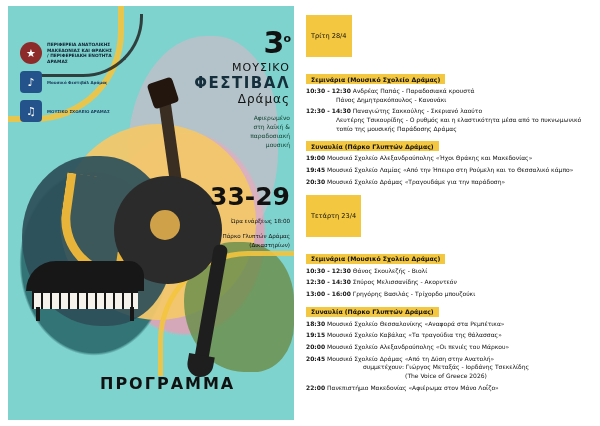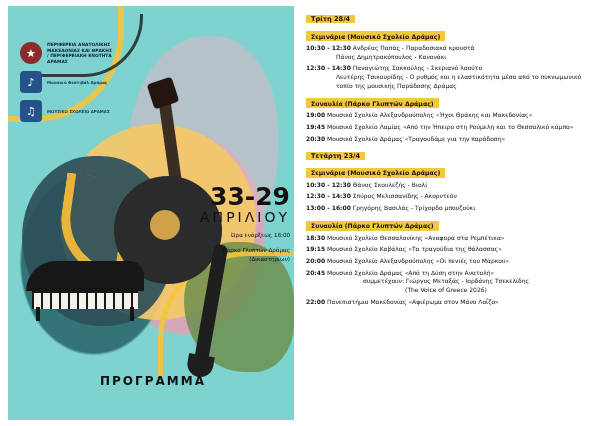--- a/index.html
+++ b/index.html
@@ -133,31 +133,31 @@
   .h-l2{font-size:15px;font-weight:bold;letter-spacing:1.5px;color:#15303c;}
   .h-l3{font-size:12px;letter-spacing:1px;}
   .h-ded{font-size:6px;line-height:1.5;margin-top:7px;color:#143;}
   .dates{
     position:absolute;left:140px;top:176px;width:142px;text-align:right;color:#111;
   }
   .d-big{font-size:25px;font-weight:bold;letter-spacing:0px;}
   .d-mon{font-size:14px;letter-spacing:3px;margin-top:-2px;}
   .d-sm{font-size:5.6px;margin-top:6px;line-height:1.6;}
   .programa{
-    position:absolute;left:92px;top:368px;font-size:12px;font-weight:bold;letter-spacing:2px;color:#111;
+    position:absolute;left:92px;top:368px;font-size:16px;font-weight:bold;letter-spacing:2px;color:#111;
   }
   
   .right{
     position:absolute;left:300px;top:6px;width:292px;height:414px;
     background:#fff;padding:4px 6px 0 6px;box-sizing:border-box;
     font-size:6px;color:#111;
   }
   .day{
-    display:inline-block;background:#f3c73f;color:#111;font-weight:bold;
-    font-size:6.6px;padding:0 5px;margin:5px 0 3px 0;
+    display:inline-block;background:#f3c73f;color:#111;font-weight:normal;
+    font-size:6.6px;padding:17px 5px;margin:5px 0 12px 0;
   }
   .venue{
     display:inline-block;background:#f3c73f;color:#111;font-weight:bold;
     font-size:6.2px;padding:1.5px 5px;margin:5px 0 3px 0;
   }
   .entry{margin:0 0 3px 0;line-height:1.45;}
   .entry .t{font-weight:bold;}
   .sub{display:block;padding-left:30px;line-height:1.45;}
   .sub.none{padding-left:0;}
 </style>
@@ -198,24 +198,33 @@
       <div class="logo-row">
         <div class="logo-mark">♪</div>
         <div class="logo-txt small">Μουσικό Φεστιβάλ Δράμας</div>
       </div>
       <div class="logo-row">
         <div class="logo-mark">♫</div>
         <div class="logo-txt small">ΜΟΥΣΙΚΟ ΣΧΟΛΕΙΟ ΔΡΑΜΑΣ</div>
       </div>
     </div>
 
+    <div class="headline">
+      <div class="h-num"><span>3</span><sup>ο</sup></div>
+      <div class="h-l1">ΜΟΥΣΙΚΟ</div>
+      <div class="h-l2">ΦΕΣΤΙΒΑΛ</div>
+      <div class="h-l3">Δράμας</div>
+      <div class="h-ded" style="white-space:pre-line">Αφιερωμένο
+στη λαϊκή &amp;
+παραδοσιακή
+μουσική</div>
+    </div>
 
     <div class="dates">
       <div class="d-big">33-29</div>
-      <div class="d-mon">ΑΠΡΙΛΙΟΥ</div>
       <div class="d-sm">Ώρα ενάρξεως 18:00</div>
       <div class="d-sm" style="white-space:pre-line">Πάρκο Γλυπτών Δράμας
 (Δικαστηρίων)</div>
     </div>
 
     <div class="programa">ΠΡΟΓΡΑΜΜΑ</div>
   </div>
 
   <div class="right">
 

